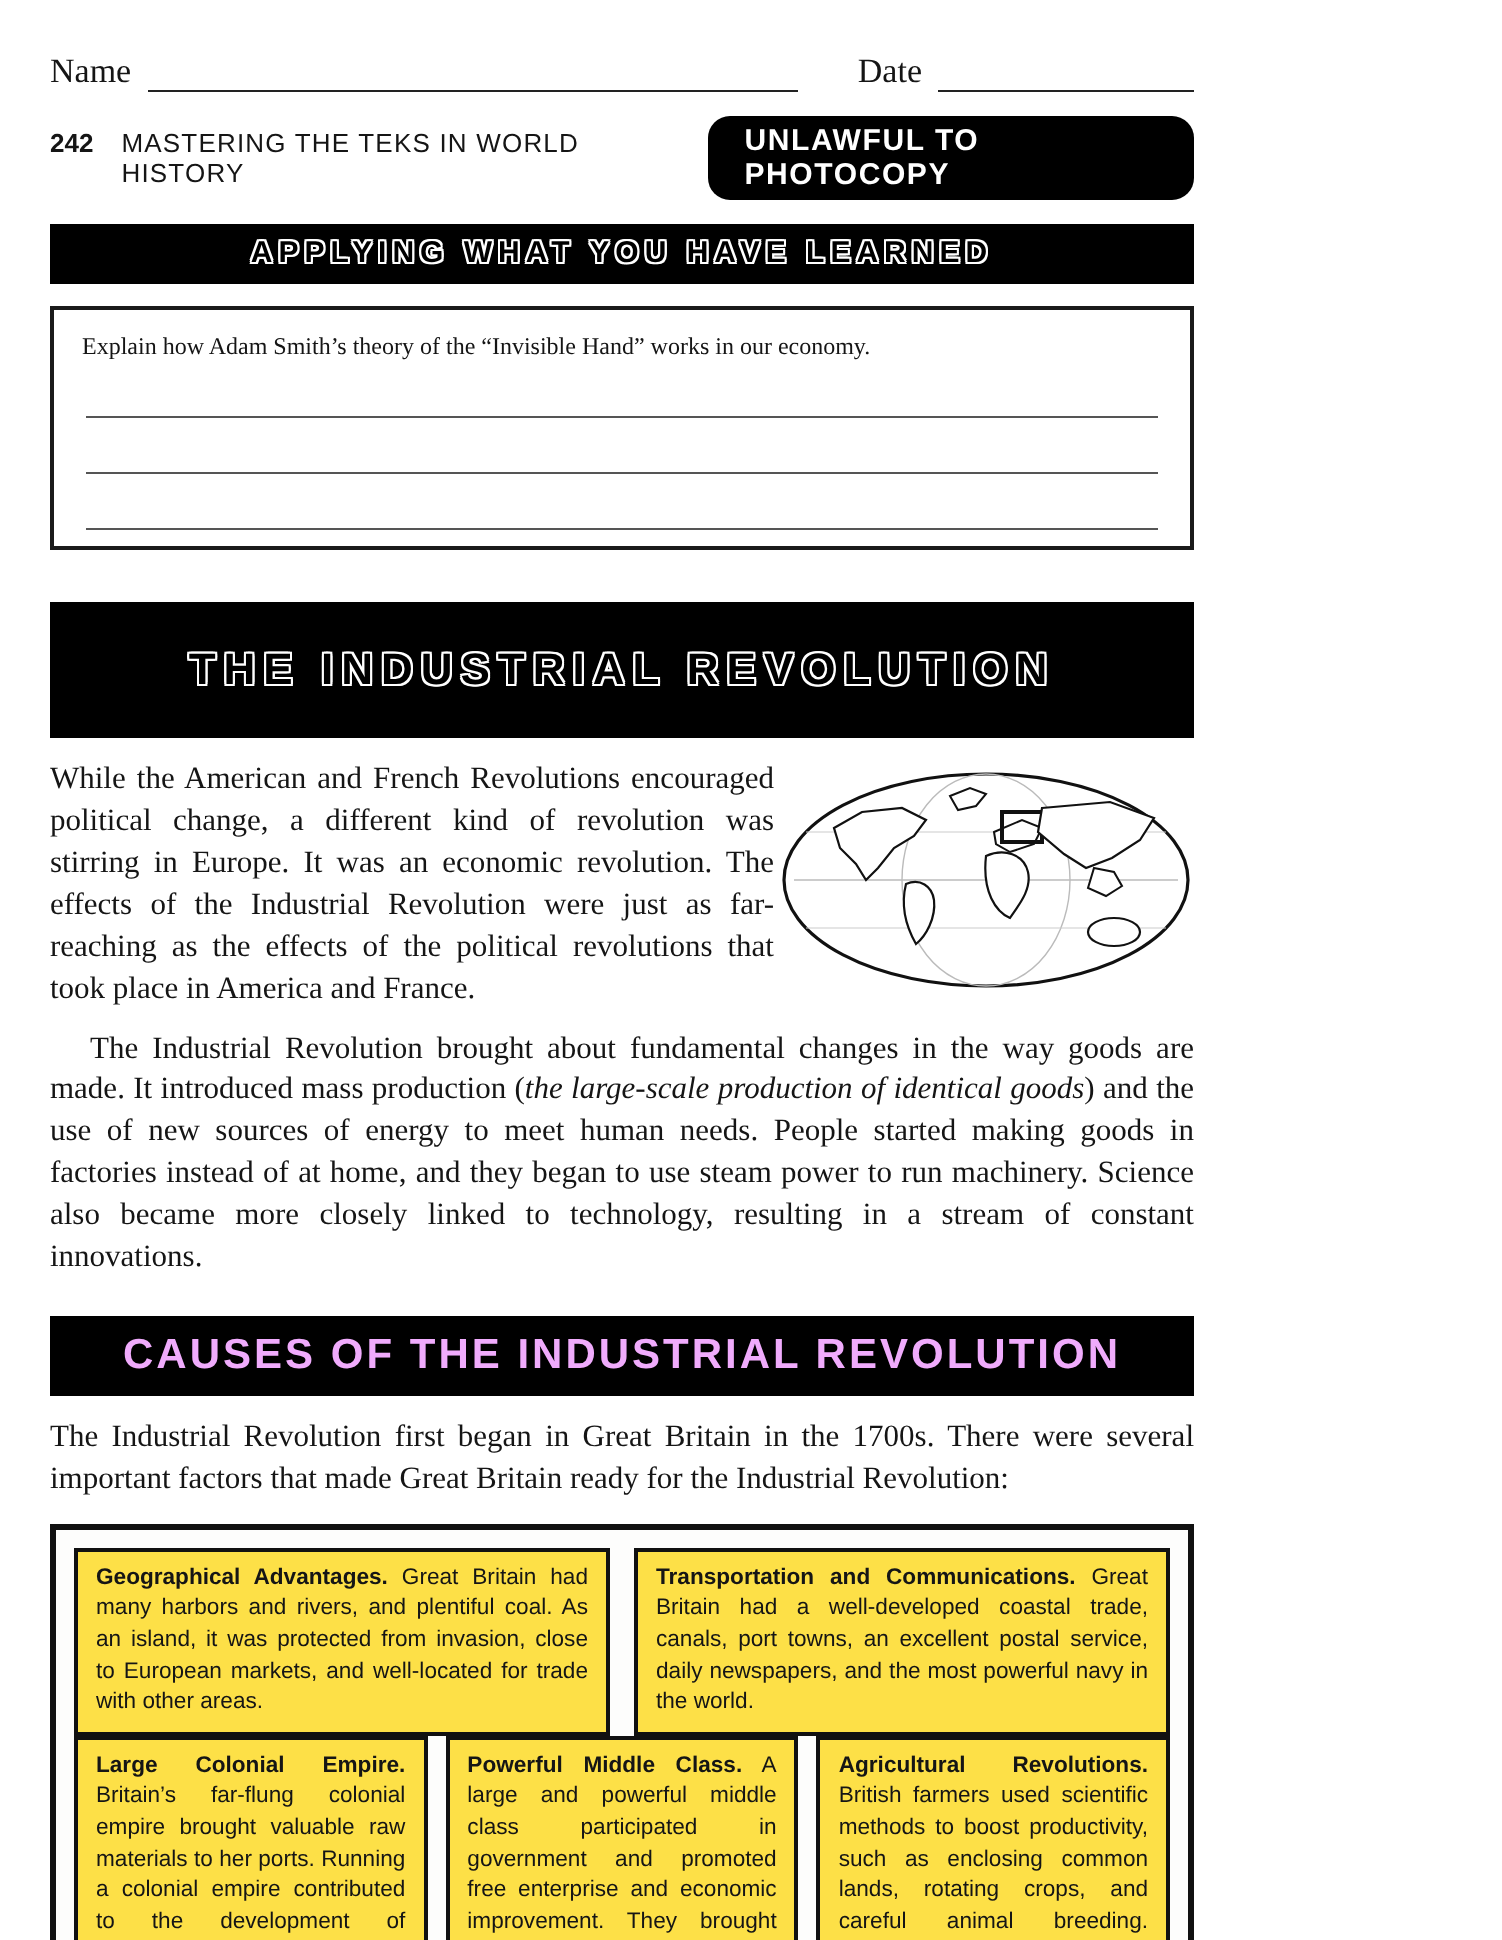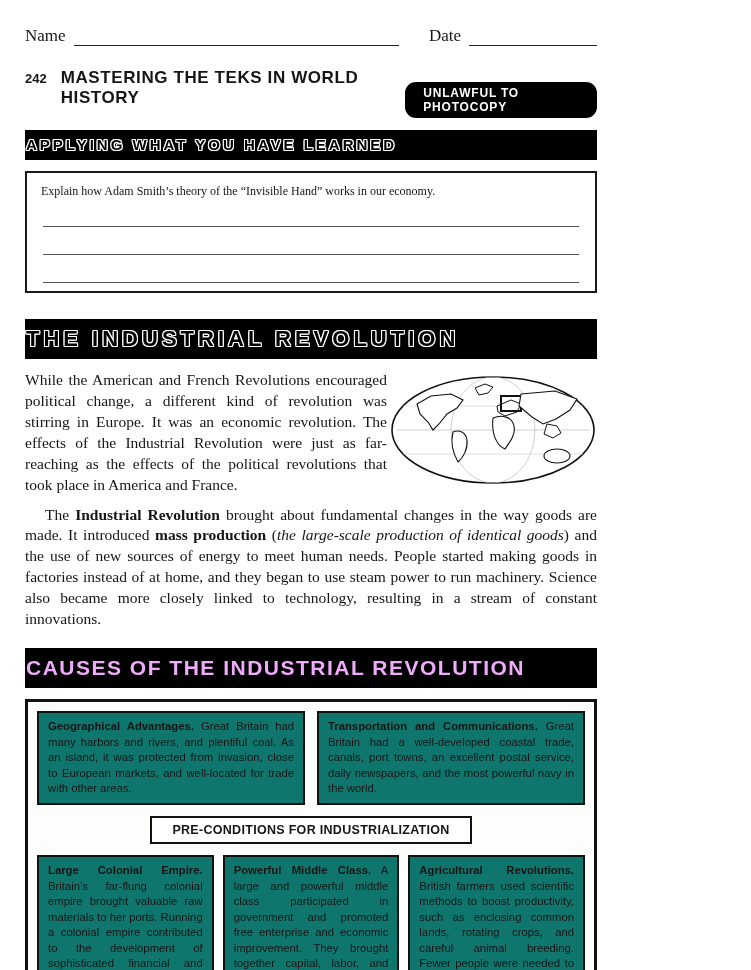--- a/index.html
+++ b/index.html
@@ -12,56 +12,56 @@
   .nd-label{white-space:nowrap;}
   .fill-line{border-bottom:1.5px solid #222;flex:1;height:1.05em;margin:0 4px 0 8px;}
   .date-line{border-bottom:1.5px solid #222;width:128px;height:1.05em;margin-left:8px;}
   .date-label{margin-left:26px;}
 
   
   .runhead{display:flex;align-items:center;justify-content:space-between;margin-top:12px;
            font-family:"Liberation Sans", sans-serif;gap:26px;}
   .runhead-left{display:flex;align-items:baseline;gap:14px;}
   .pagenum{font-weight:bold;font-size:13px;}
-  .runtitle{font-size:17px;letter-spacing:.6px;font-weight:700;}
-  .badge{background:#000;color:#fff;font-size:12px;font-weight:bold;letter-spacing:.8px;
-         padding:4px 18px;border-radius:11px;margin-top:24px;}
+  .runtitle{font-size:13px;letter-spacing:.6px;font-weight:400;}
+  .badge{background:#000;color:#fff;font-size:15px;font-weight:bold;letter-spacing:.8px;
+         padding:4px 18px;border-radius:11px;}
 
   
-  .banner{background:#000;text-align:left;margin-top:12px;border:1px solid #000;}
+  .banner{background:#000;text-align:center;margin-top:12px;border:1px solid #000;}
   .hollow{display:inline-block;color:#000;font-family:"Liberation Sans", sans-serif;font-weight:bold;
           text-shadow:-1px -1px 0 #fff,1px -1px 0 #fff,-1px 1px 0 #fff,1px 1px 0 #fff,
                       0 -1px 0 #fff,0 1px 0 #fff,-1px 0 0 #fff,1px 0 0 #fff;}
   .banner-apply{padding:5px 0;}
   .banner-apply .hollow{font-size:15px;letter-spacing:3px;}
-  .banner-ir{margin-top:26px;padding:6px 0;}
+  .banner-ir{margin-top:26px;padding:20px 0;}
   .banner-ir .hollow{font-size:22px;letter-spacing:4px;}
   .banner-causes{margin-top:18px;padding:7px 0;}
   .banner-causes span{color:#f0abfc;font-family:"Liberation Sans", sans-serif;font-weight:bold;
                       font-size:21px;letter-spacing:1.5px;}
 
   
   .qbox{border:2px solid #1a1a1a;margin-top:11px;padding:11px 14px 8px 14px;}
   .question{font-size:12px;}
   .answer-line{border-bottom:1.2px solid #555;height:27px;margin:0 2px;}
 
   
   .para{font-size:15.5px;line-height:1.35;text-align:justify;}
   .twocol{display:flex;gap:2px;margin-top:11px;align-items:flex-start;}
   .twocol .para{flex:1;}
   .mapwrap{width:208px;flex:0 0 208px;padding-top:4px;}
   .p2{margin-top:9px;text-indent:20px;}
   .intro{margin-top:11px;}
-  b.strong{font-weight:bold;}
+  b.strong{font-weight:normal;}
   i.em{font-style:italic;}
 
   
   .diagram{border:3px solid #111;margin-top:11px;padding:9px;background:#fdfdfc;
            font-family:"Liberation Sans", sans-serif;}
-  .dbox{border:2px solid #111;background:#0f766e;padding:6px 9px;font-size:11.3px;
+  .dbox{border:2px solid #111;background:#fde047;padding:6px 9px;font-size:11.3px;
         line-height:1.38;text-align:justify;}
   .dbox .lead{font-weight:bold;}
   .row-top{display:flex;gap:12px;}
   .row-top .dbox{flex:1;}
   .precond{width:max-content;margin:11px auto;border:2px solid #111;background:#fff;
            padding:5px 20px;font-weight:bold;font-size:12.5px;letter-spacing:.3px;}
   .row-bottom{display:flex;gap:9px;}
   .row-bottom .dbox{flex:1;}
 </style>
 </head>
@@ -122,27 +122,27 @@
         </svg>
       </div>
     </div>
 
     <div class="para p2"><span>The </span><b class="strong">Industrial Revolution</b><span> brought about fundamental changes in the way goods are made. It introduced </span><b class="strong">mass production</b><span> (</span><i class="em">the large-scale production of identical goods</i><span>) and the use of new sources of energy to meet human needs. People started making goods in factories instead of at home, and they began to use steam power to run machinery. Science also became more closely linked to technology, resulting in a stream of constant innovations.</span></div>
 
     <div class="banner banner-causes">
       <span>CAUSES OF THE INDUSTRIAL REVOLUTION</span>
     </div>
 
+    <div class="para intro">The Industrial Revolution first began in Great Britain in the 1700s. There were several important factors that made Great Britain ready for the Industrial Revolution:</div>
 
     <div class="diagram">
       <div class="row-top">
         <div class="dbox"><span class="lead">Geographical Advantages.</span><span> Great Britain had many harbors and rivers, and plentiful coal. As an island, it was protected from invasion, close to European markets, and well-located for trade with other areas.</span></div>
         <div class="dbox"><span class="lead">Transportation and Communications.</span><span> Great Britain had a well-developed coastal trade, canals, port towns, an excellent postal service, daily newspapers, and the most powerful navy in the world.</span></div>
       </div>
-      <div class="precond">PRE-CONDITIONS FOR INDUSTRIALIZATION</div>
       <div class="row-bottom">
         <div class="dbox"><span class="lead">Large Colonial Empire.</span><span> Britain’s far-flung colonial empire brought valuable raw materials to her ports. Running a colonial empire contributed to the development of sophisticated financial and commercial skills.</span></div>
         <div class="dbox"><span class="lead">Powerful Middle Class.</span><span> A large and powerful middle class participated in government and promoted free enterprise and economic improvement. They brought together capital, labor, and new industrial inventions.</span></div>
         <div class="dbox"><span class="lead">Agricultural Revolutions.</span><span> British farmers used scientific methods to boost productivity, such as enclosing common lands, rotating crops, and careful animal breeding. Fewer people were needed to work on farms.</span></div>
       </div>
     </div>
 
   </div>
 </div>
 

